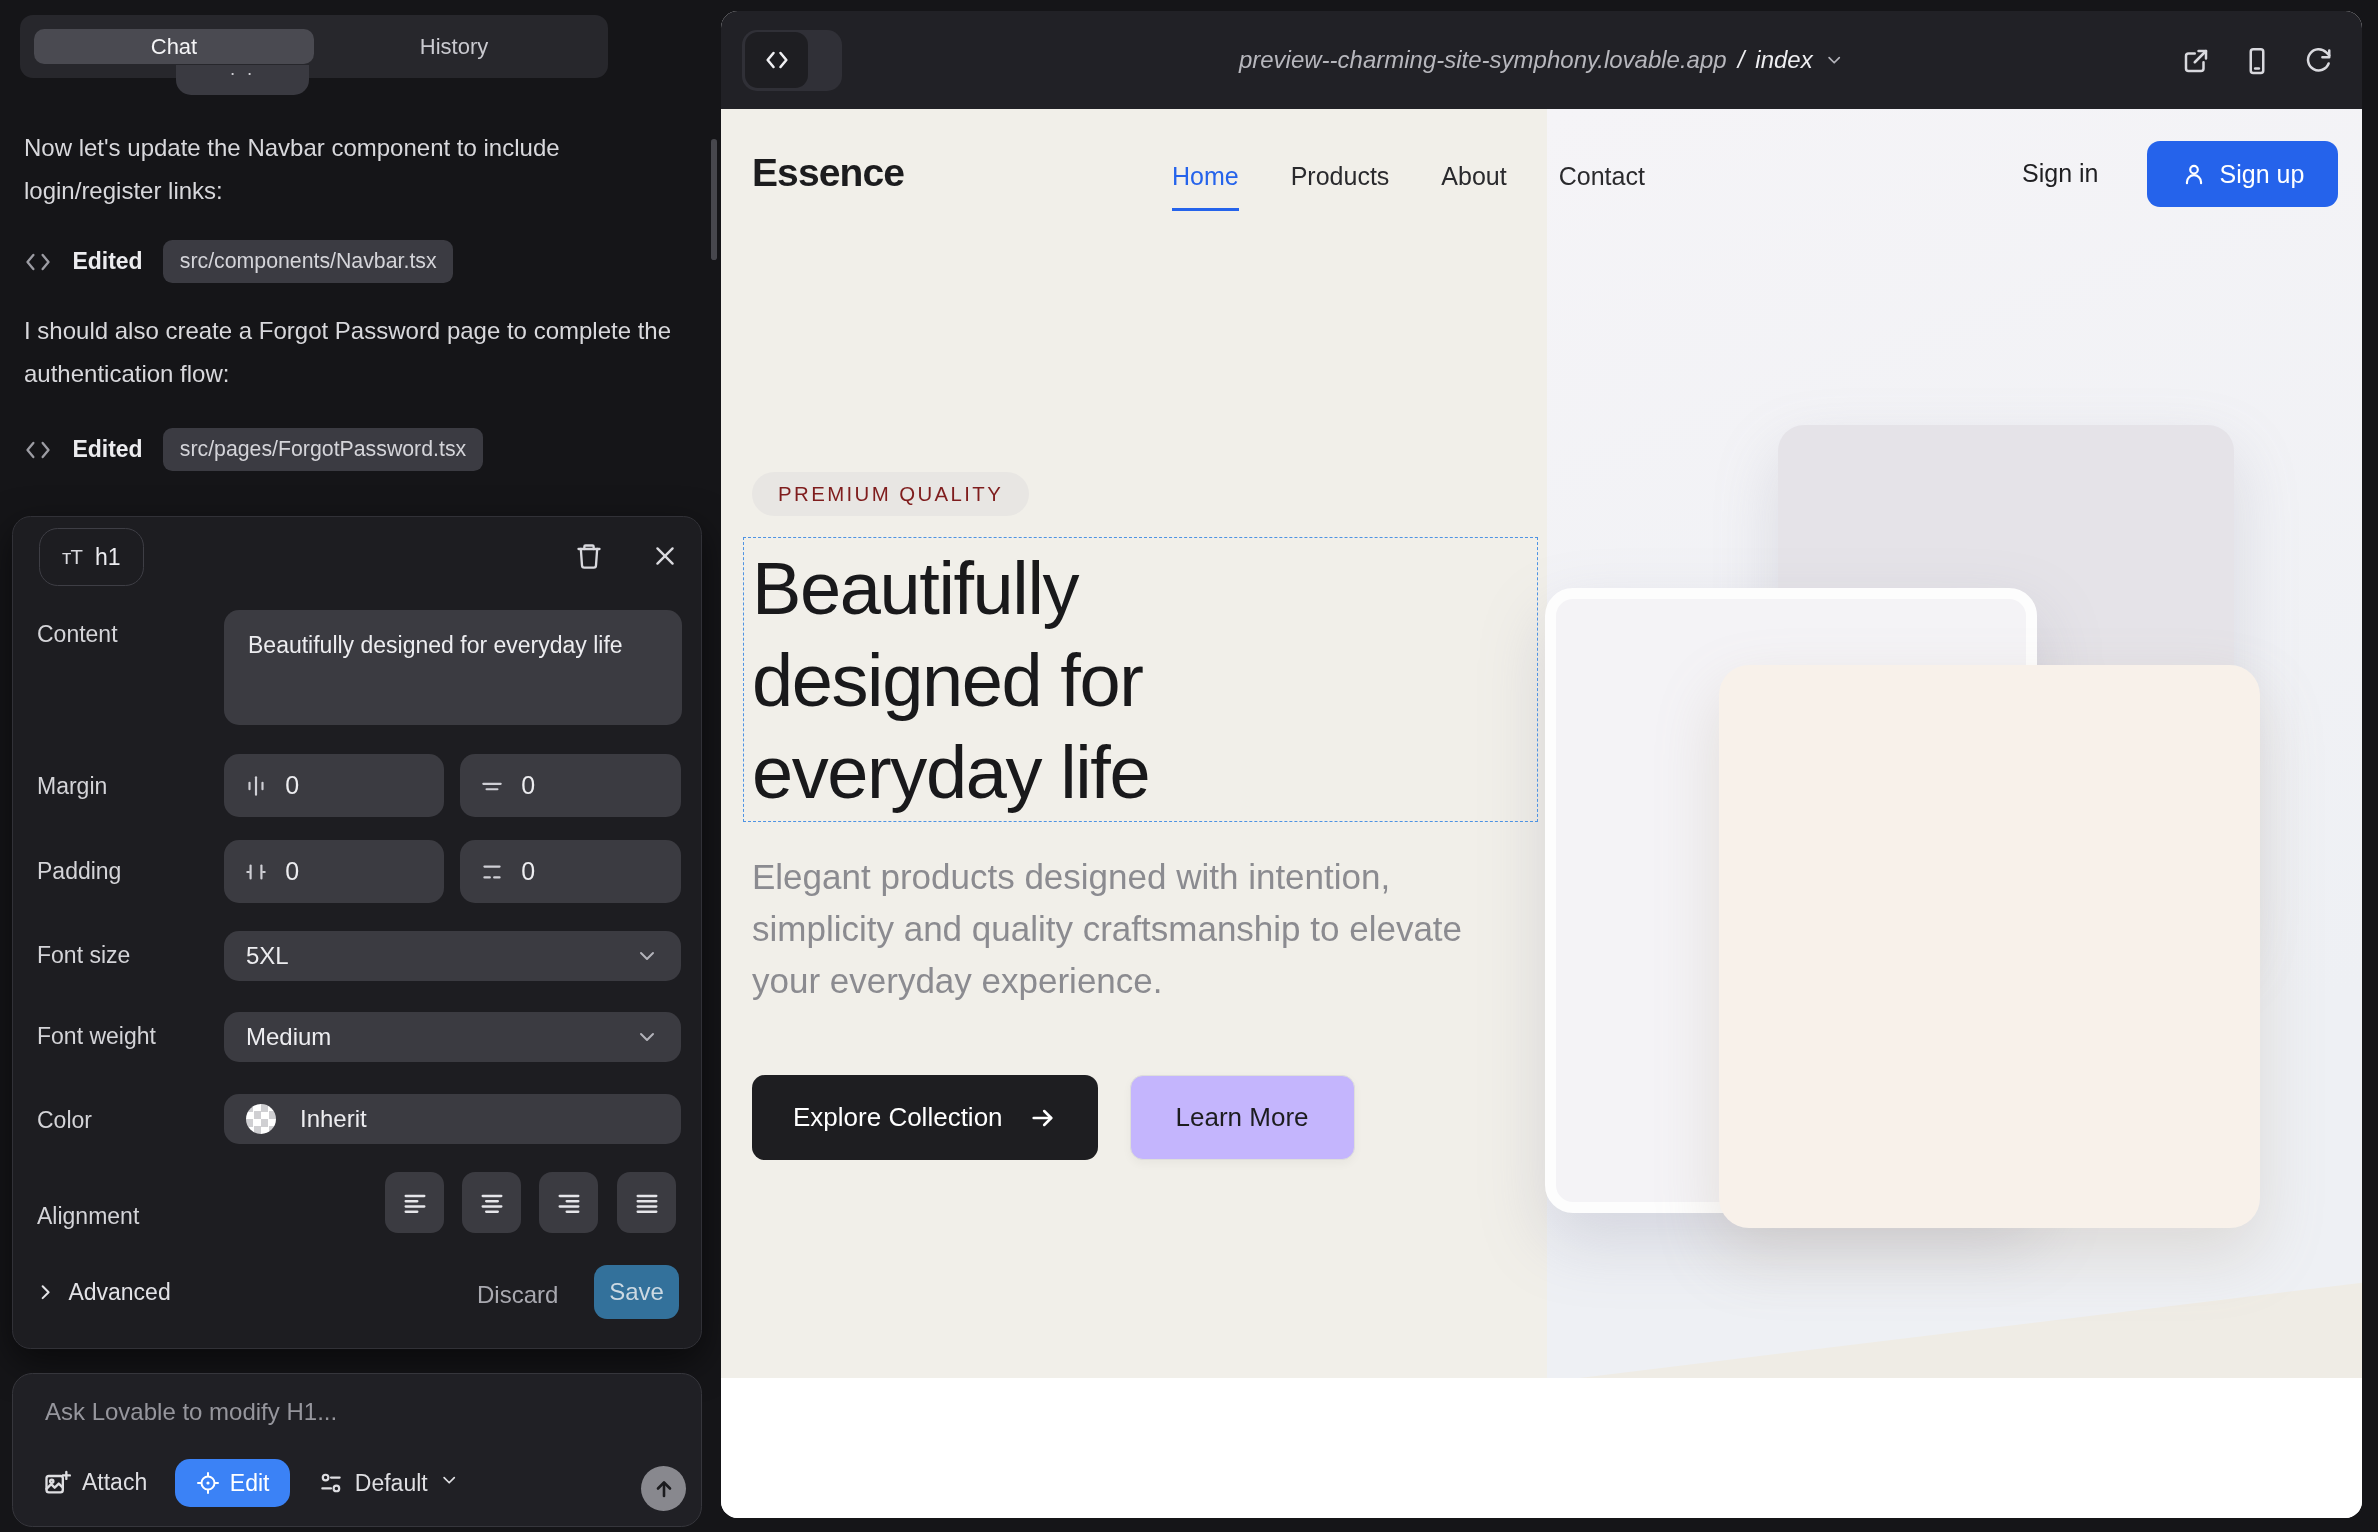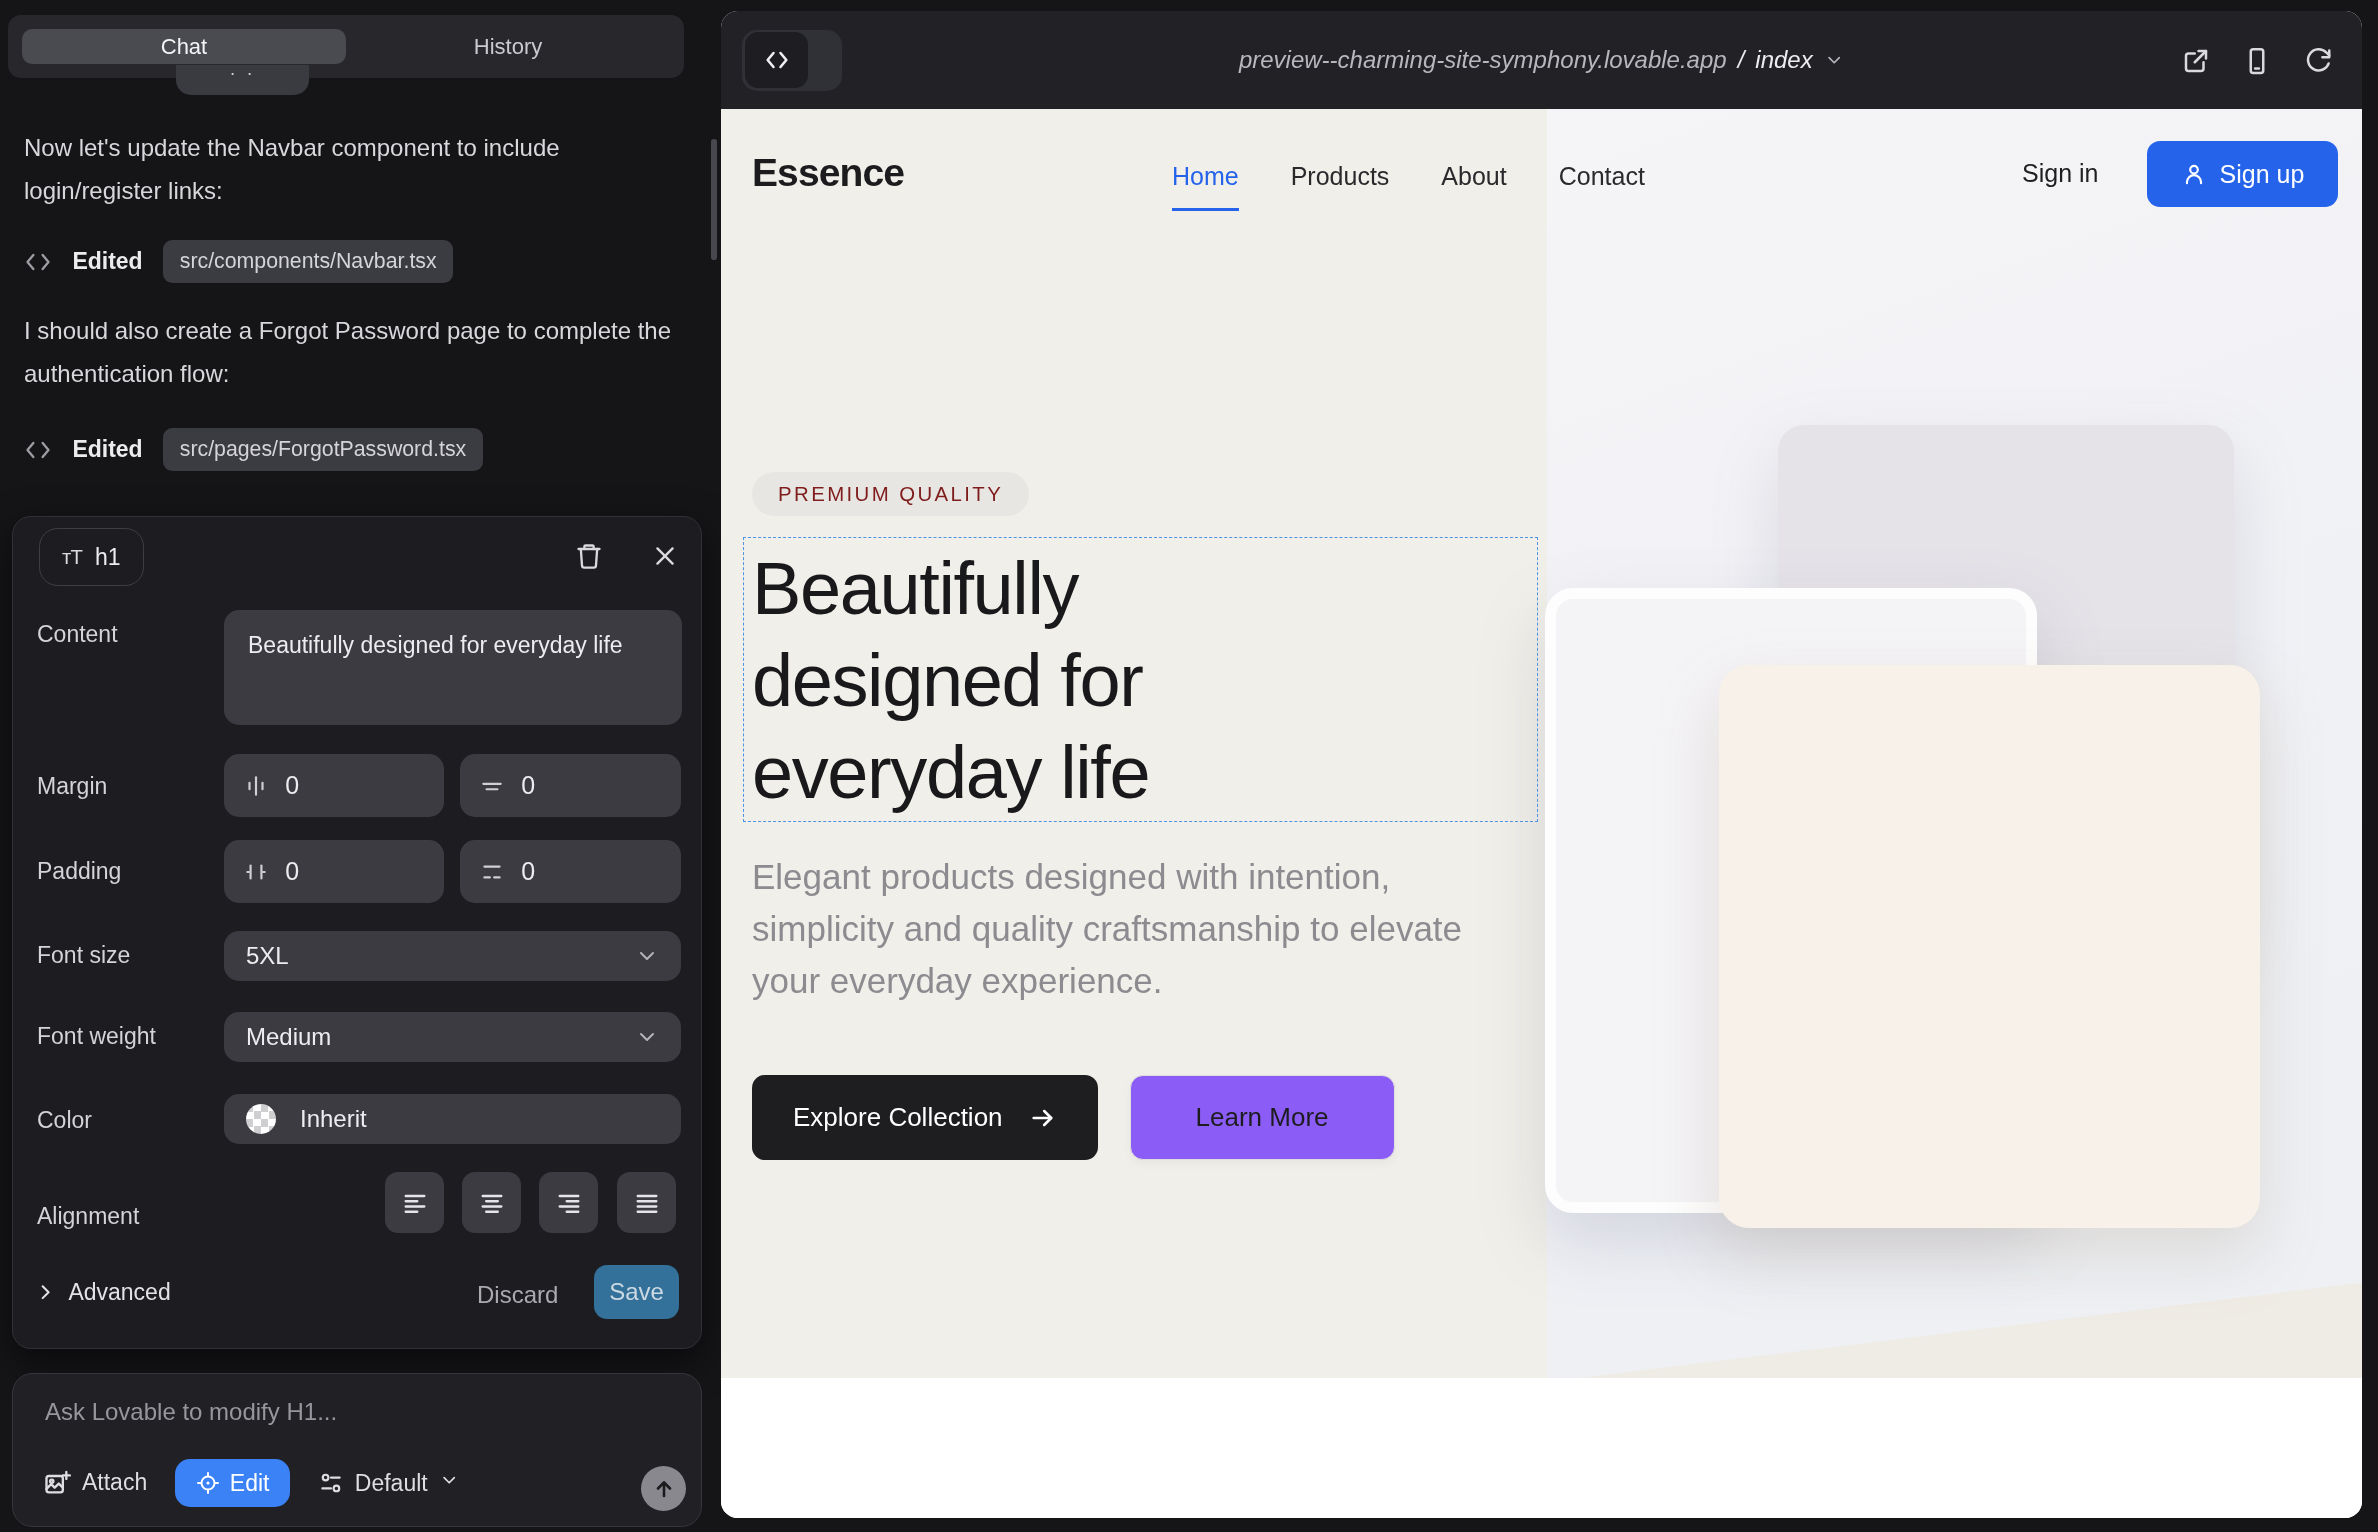--- a/index.html
+++ b/index.html
@@ -2,21 +2,21 @@
 <html style="font-size:15px"><head>
 <meta charset="utf-8">
 <style>
   * { margin:0; padding:0; box-sizing:border-box; }
   html,body { width:2378px; height:1532px; overflow:hidden; }
   body { font-family:"Liberation Sans", sans-serif; background:#151518; position:relative; }
   .abs { position:absolute; }
   svg { display:block; }
 
   
-  .tabs { left:8px; top:15px; width:676px; height:63px; background:#27272c; border-radius:13px; display:flex; padding:14px; }
+  .tabs { left:20px; top:15px; width:588px; height:63px; background:#27272c; border-radius:13px; display:flex; padding:14px; }
   .tab { flex:1; display:flex; align-items:center; justify-content:center; font-size:22px; color:#c9c9cf; border-radius:10.2px; cursor:pointer; }
   .tab.active { background:#4a4a51; color:#f4f4f6; font-weight:500; }
   .cut-pill { left:176px; top:65px; width:133px; height:30px; background:#3a3a41; border-radius:0 0 15px 15px; color:#cfcfd4; font-size:18.6px; text-align:center; line-height:16.7px; letter-spacing:2.8px; }
   .msg { left:24px; width:668px; font-size:24px; line-height:43px; color:#d8d8dc; }
   .edit-row { left:24px; height:45px; display:flex; align-items:center; gap:20.4px; color:#9c9ca3; }
   .edit-row .lbl { font-size:23px; font-weight:700; color:#ececef; }
   .chip { background:#3b3b42; border-radius:9.3px; height:43px; display:flex; align-items:center; padding:0 16.7px; font-size:21.3px; color:#d4d4d9; }
   .scroll-thumb { left:711px; top:139px; width:5.6px; height:121px; border-radius:2.8px; background:#47474d; }
 
   
@@ -71,21 +71,21 @@
   .nav-link.active { color:#2563eb; }
   .nav-link.active::after { content:""; position:absolute; left:0; right:0; bottom:-20.4px; height:3.7px; background:#2563eb; }
   .signin { left:1301px; top:50px; font-size:25px; color:#1f1f22; cursor:pointer; }
   .signup { left:1426px; top:32px; width:191px; height:66px; background:#2563eb; border-radius:13px; color:#fff; font-size:25px; display:flex; align-items:center; justify-content:center; gap:13px; cursor:pointer; }
   .badge { left:31px; top:363px; height:44px; padding:0 26px; background:#e8e6e3; border-radius:24px; display:inline-flex; align-items:center; font-size:20.4px; letter-spacing:2.4px; color:#7f1d1d; }
   .sel-box { left:22px; top:428px; width:795px; height:285px; border:1.9px dashed #4e93e3; }
   .hero-h1 { left:31px; top:434px; width:612px; font-size:74px; line-height:92px; font-weight:500; letter-spacing:-1.4px; color:#19191b; }
   .hero-p { left:31px; top:742px; width:742px; font-size:35px; line-height:52px; color:#8b8b90; }
   .ctas { left:31px; top:966px; display:flex; gap:32px; }
   .cta1 { height:85px; padding:0 41px; background:#1e1e21; border-radius:13px; color:#fff; font-size:26px; display:flex; align-items:center; gap:26px; cursor:pointer; }
-  .cta2 { height:85px; padding:0 65px; background:#8b5cf6; border:1.9px solid #dededb; border-radius:13px; color:#1d1d1f; font-size:26px; display:flex; align-items:center; box-shadow:0 3.7px 9.3px rgba(0,0,0,.04); cursor:pointer; }
+  .cta2 { height:85px; padding:0 45px; background:#c4b5fd; border:1.9px solid #dededb; border-radius:13px; color:#1d1d1f; font-size:26px; display:flex; align-items:center; box-shadow:0 3.7px 9.3px rgba(0,0,0,.04); cursor:pointer; }
 </style>
 </head>
 <body>
 
 <div class="abs tabs">
   <div class="tab active">Chat</div>
   <div class="tab">History</div>
 </div>
 
 <div class="abs cut-pill">· ·</div>

